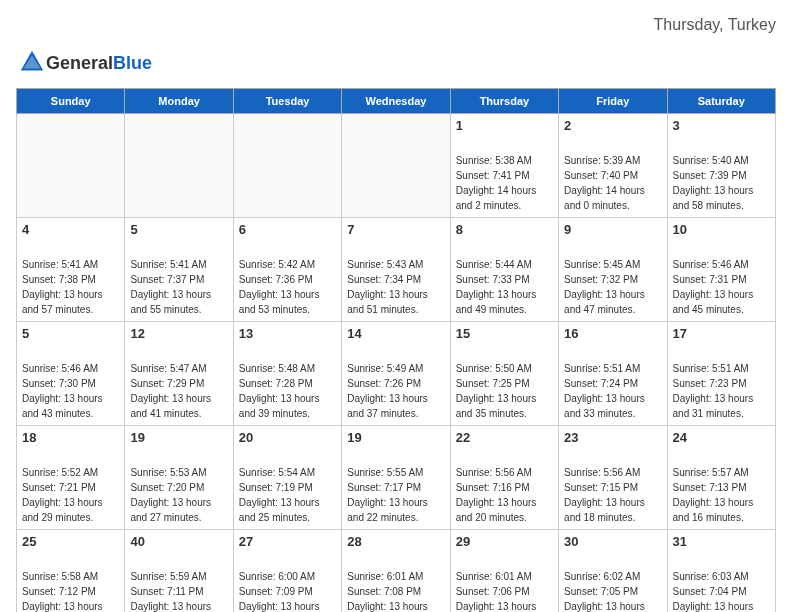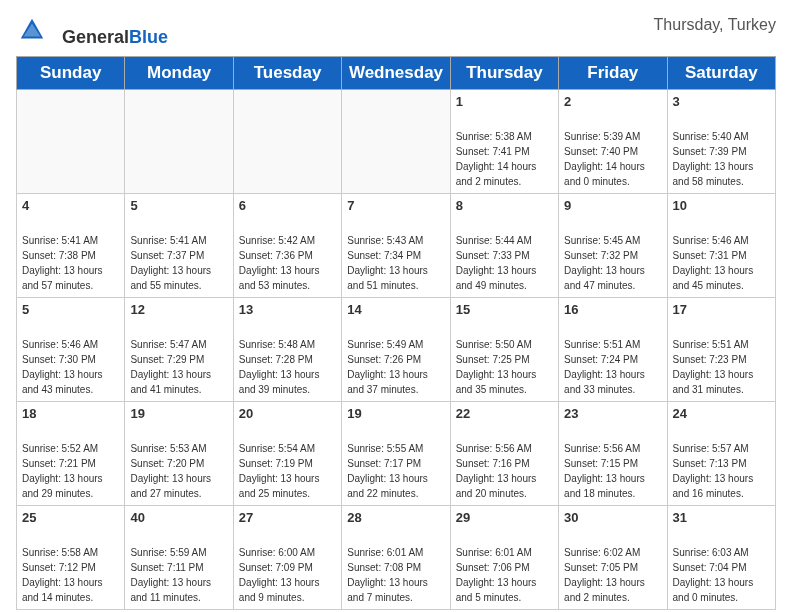--- a/index.html
+++ b/index.html
@@ -11,22 +11,23 @@
       padding: 16px;
     }
     .header {
       display: flex;
       justify-content: space-between;
       align-items: flex-start;
       margin-bottom: 8px;
     }
     .logo {
       display: flex;
-      align-items: flex-end;
-      gap: 16px;
+      align-items: center;
+      gap: 0;
+      margin-top: 32px;
     }
     .logo-text {
       font-size: 18px;
       font-weight: bold;
       line-height: 1.1;
     }
     .logo-general { color: #333; }
     .logo-blue { color: #1565C0; }
     .logo-icon {
       width: 28px;
@@ -49,21 +50,21 @@
     table {
       width: 100%;
       border-collapse: collapse;
       table-layout: fixed;
     }
     th {
       background-color: #1565C0;
       color: #fff;
       text-align: center;
       padding: 6px 4px;
-      font-size: 17px;
+      font-size: 11px;
       font-weight: bold;
       border: 1px solid #aaa;
     }
     td {
       border: 1px solid #ccc;
       vertical-align: top;
       padding: 4px 5px;
       font-size: 10.5px;
       color: #333;
       height: 90px;

